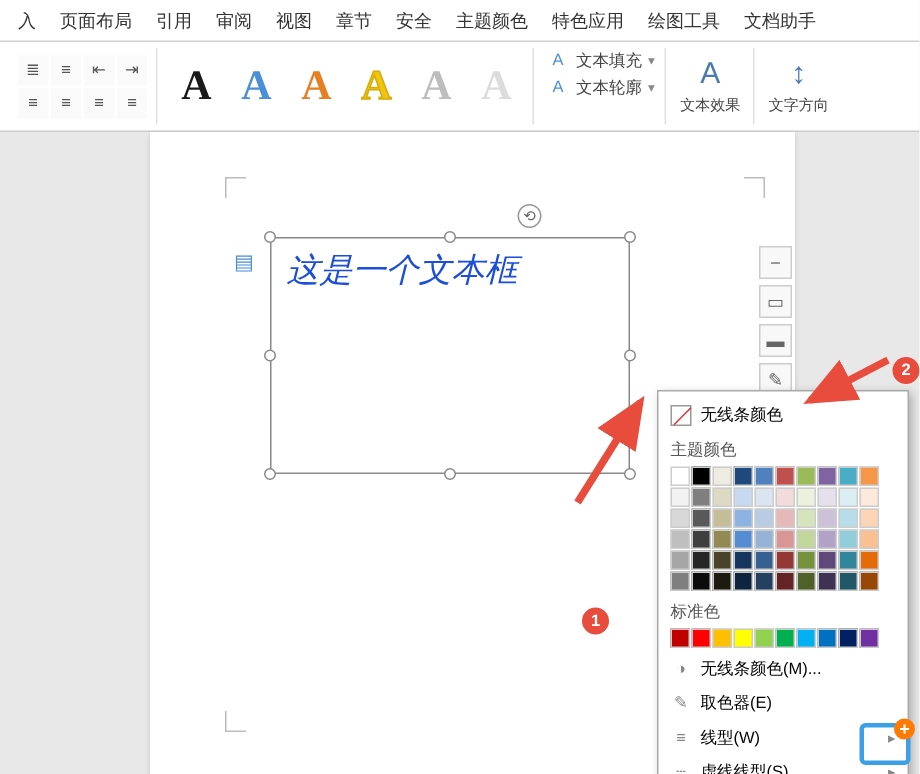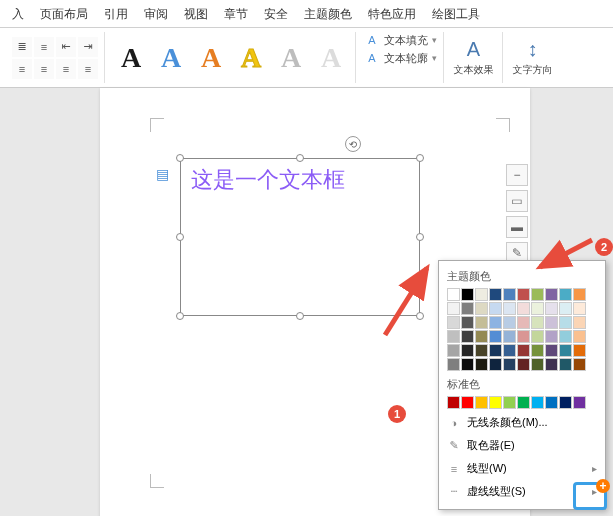--- a/index.html
+++ b/index.html
@@ -32,21 +32,21 @@
   .corner.tr{top:30px; right:20px; border-left:none; border-bottom:none;}
   .corner.bl{bottom:30px; left:50px; border-right:none; border-top:none;}
   .rotate-handle{position:absolute; top:48px; left:245px; width:16px; height:16px; border:1px solid #999; border-radius:50%; background:#fff; display:flex; align-items:center; justify-content:center; font-size:10px; color:#666;}
   
   
   .textbox { position:absolute; top:70px; left:80px; width:240px; height:158px; border:1px solid #888; background:#fff;}
   .handle { position:absolute; width:8px; height:8px; background:#fff; border:1px solid #888; border-radius:50%;}
   .h-tl{top:-5px;left:-5px;} .h-tr{top:-5px;right:-5px;} .h-bl{bottom:-5px;left:-5px;} .h-br{bottom:-5px;right:-5px;}
   .h-t{top:-5px;left:50%;margin-left:-4px;} .h-b{bottom:-5px;left:50%;margin-left:-4px;}
   .h-l{left:-5px;top:50%;margin-top:-4px;} .h-r{right:-5px;top:50%;margin-top:-4px;}
-  .textbox-text{padding:6px 10px; font-size:22px; font-family:"SimSun",serif; color:#8b5cf6;}
+  .textbox-text{padding:6px 10px; font-size:22px; font-family:"SimSun",serif; color:#1d4ed8;font-style:italic;}
   .tag-ic{position:absolute; left:56px; top:78px; width:16px; height:16px; color:#4a90d9; font-size:14px;}
   
   
   .side-tools { position:absolute; right:2px; top:76px; width:22px; display:flex; flex-direction:column; gap:4px;}
   .side-btn{width:22px;height:22px;border:1px solid #ccc;background:#f8f8f8;display:flex;align-items:center;justify-content:center;font-size:12px;color:#666;}
   .side-btn.active{border:1px solid #888;background:#d8d8d8;}
   
   
   .popup { position:absolute; top:260px; left:438px; width:168px; background:#fff; border:1px solid #aaa; box-shadow:2px 2px 6px rgba(0,0,0,0.25); padding:4px 6px 6px 6px; font-size:11px; z-index:10;}
   .popup-row{display:flex;align-items:center;gap:6px;padding:4px 2px;cursor:pointer;}
@@ -76,20 +76,21 @@
   <span>入</span>
   <span>页面布局</span>
   <span>引用</span>
   <span>审阅</span>
   <span>视图</span>
   <span>章节</span>
   <span>安全</span>
   <span>主题颜色</span>
   <span>特色应用</span>
   <span>绘图工具</span>
+  <span>文档助手</span>
 </div>
 
 <div class="ribbon">
   <div class="group">
     <div class="btn-grid">
       <div class="tb-btn">≣</div>
       <div class="tb-btn">≡</div>
       <div class="tb-btn">⇤</div>
       <div class="tb-btn">⇥</div>
       <div class="tb-btn">≡</div>
@@ -158,20 +159,24 @@
       <div class="side-btn">▭</div>
       <div class="side-btn">▬</div>
       <div class="side-btn">✎</div>
       <div class="side-btn">◇</div>
       <div class="side-btn active">▣</div>
     </div>
   </div>
 </div>
 
 <div class="popup">
+  <div class="popup-row">
+    <span class="noline-sw"></span>
+    <span>无线条颜色</span>
+  </div>
   <div class="popup-label">主题颜色</div>
   <div class="color-grid" id="theme-grid">
       <div class="sw" style="background: rgb(255, 255, 255);"></div>
       <div class="sw" style="background: rgb(0, 0, 0);"></div>
       <div class="sw" style="background: rgb(238, 236, 225);"></div>
       <div class="sw" style="background: rgb(31, 73, 125);"></div>
       <div class="sw" style="background: rgb(79, 129, 189);"></div>
       <div class="sw" style="background: rgb(192, 80, 77);"></div>
       <div class="sw" style="background: rgb(155, 187, 89);"></div>
       <div class="sw" style="background: rgb(128, 100, 162);"></div>

